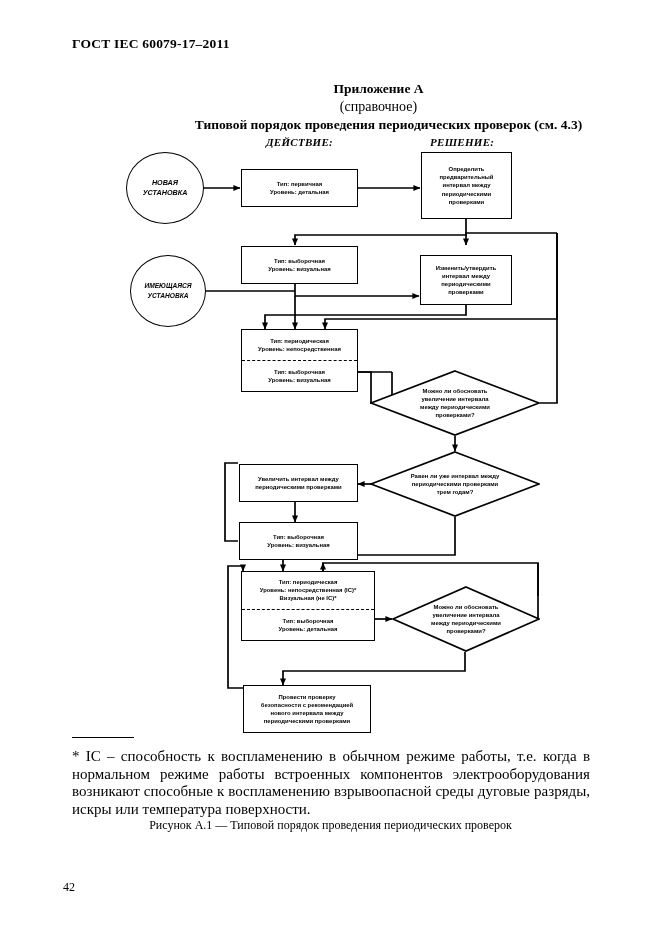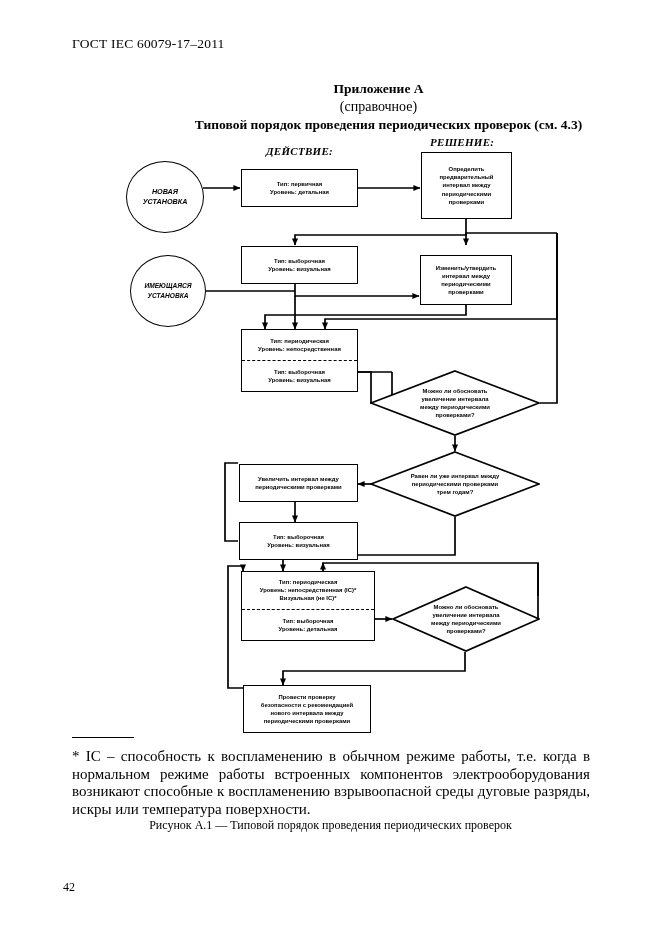--- a/index.html
+++ b/index.html
@@ -19,21 +19,21 @@
     position: absolute;
     inset: 0;
     width: 661px;
     height: 935px;
   }
   .doc-header {
     position: absolute;
     left: 72px;
     top: 36px;
     font-family: "Liberation Serif", serif;
-    font-weight: normal;
+    font-weight: bold;
     font-size: 13.5px;
     letter-spacing: 0.2px;
   }
   .title-block {
     position: absolute;
     left: 0;
     top: 80px;
     width: 661px;
     text-align: center;
     margin-left: 48px;
@@ -251,24 +251,24 @@
 
         <path d="M375,486 L392,486" marker-end="url(#ah)"></path>
 
         <path d="M538,486 L538,430"></path>
 
         <path d="M465,519 L465,538 L283,538 L283,552" marker-end="url(#ah)"></path>
 
       </g>
     </svg>
 
-    <div class="col-head" style="left:266px; top:12px;">ДЕЙСТВИЕ:</div>
+    <div class="col-head" style="left:266px; top:3px;">ДЕЙСТВИЕ:</div>
     <div class="col-head" style="left:430px; top:3px;">РЕШЕНИЕ:</div>
 
-    <div class="terminator" style="left:126px; top:28px; width:78px; height:72px;">
+    <div class="terminator" style="left:126px; top:19px; width:78px; height:72px;">
       <span>НОВАЯ</span>
       <span>УСТАНОВКА</span>
     </div>
 
     <div class="terminator" style="left:130px; top:122px; width:76px; height:72px; font-size:6.6px;">
       <span>ИМЕЮЩАЯСЯ</span>
       <span>УСТАНОВКА</span>
     </div>
 
     <div class="node" style="left:241px; top:36px; width:117px; height:38px;">

